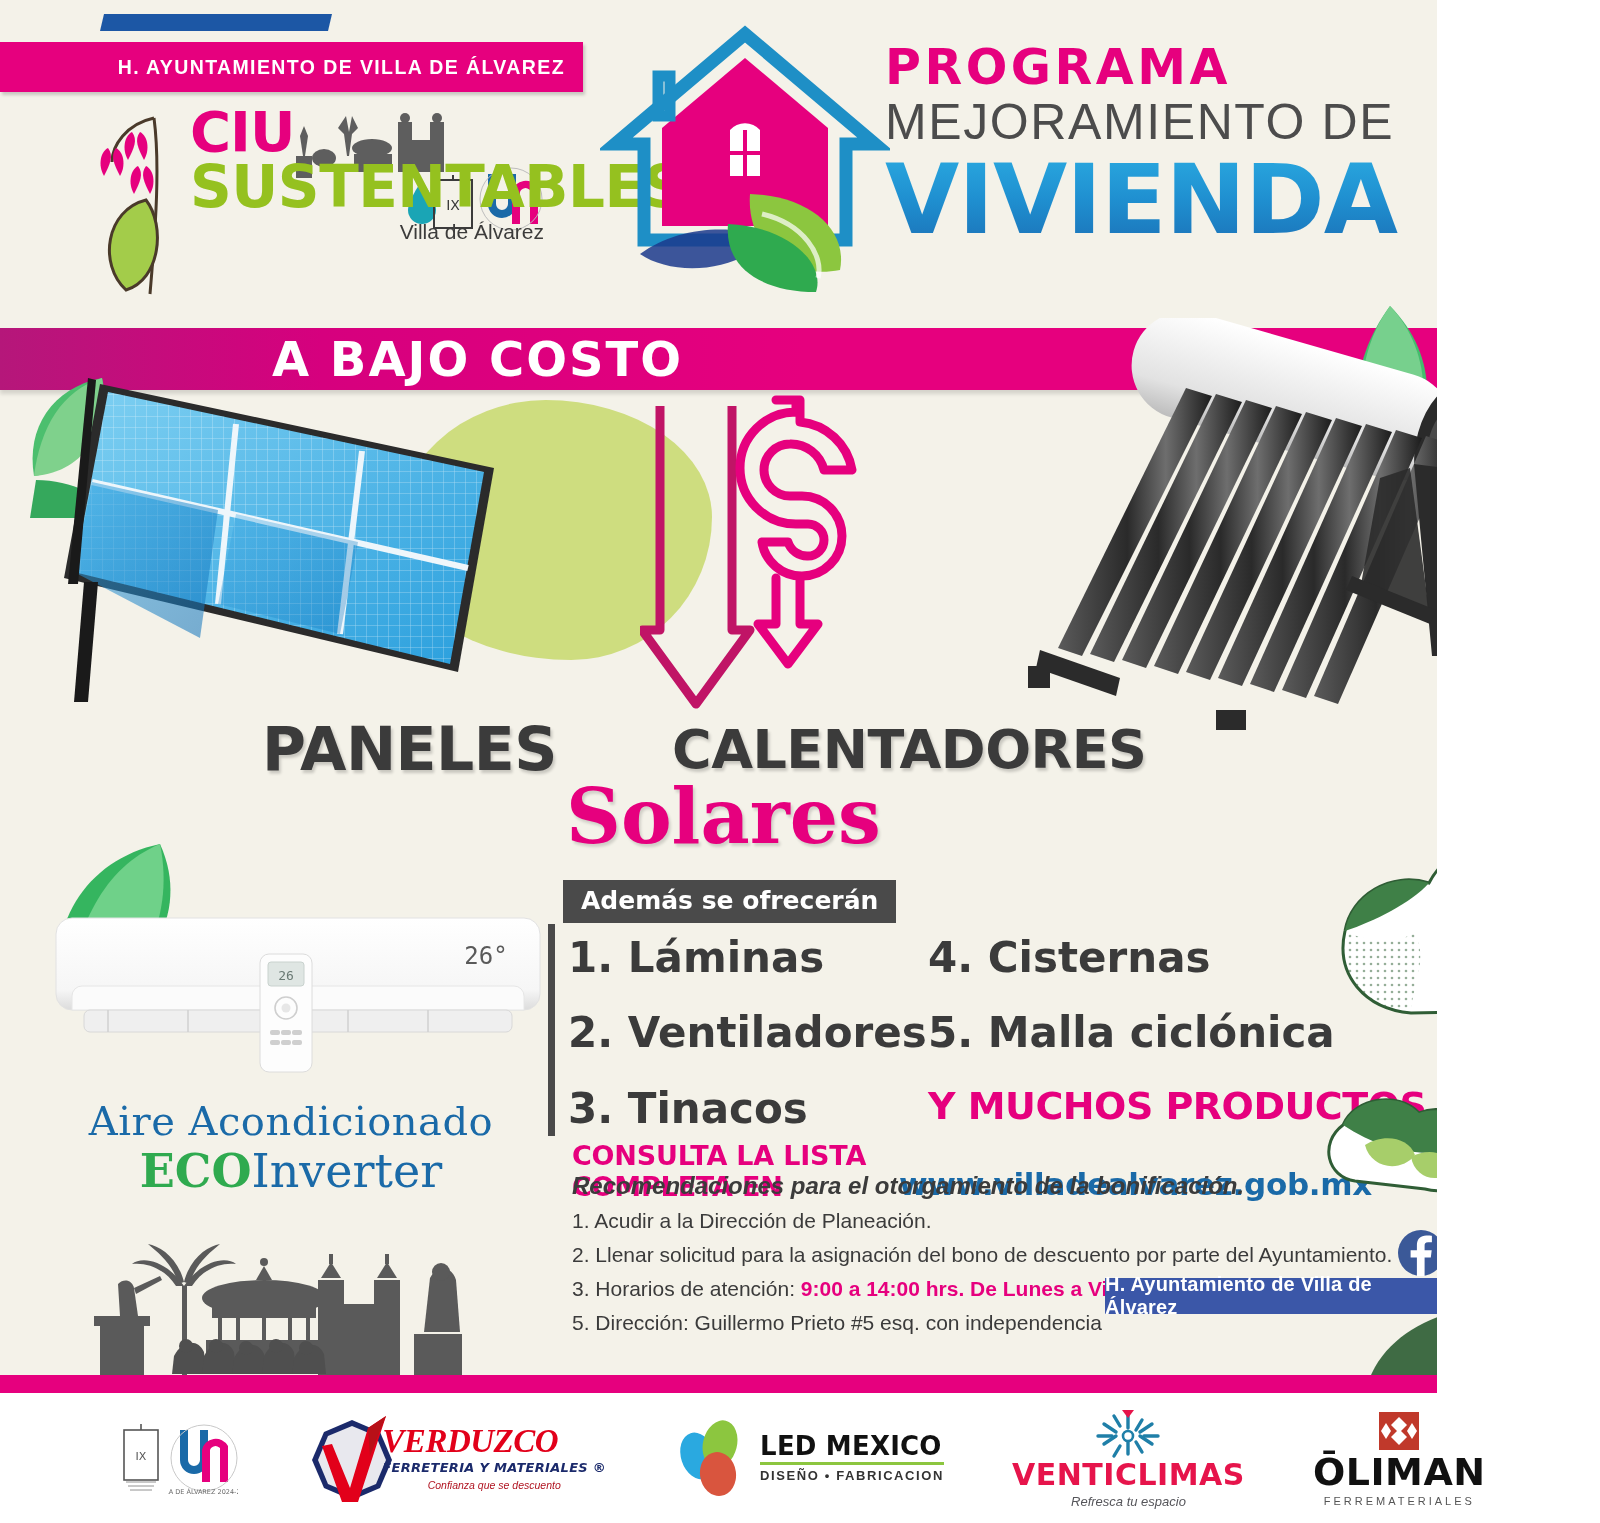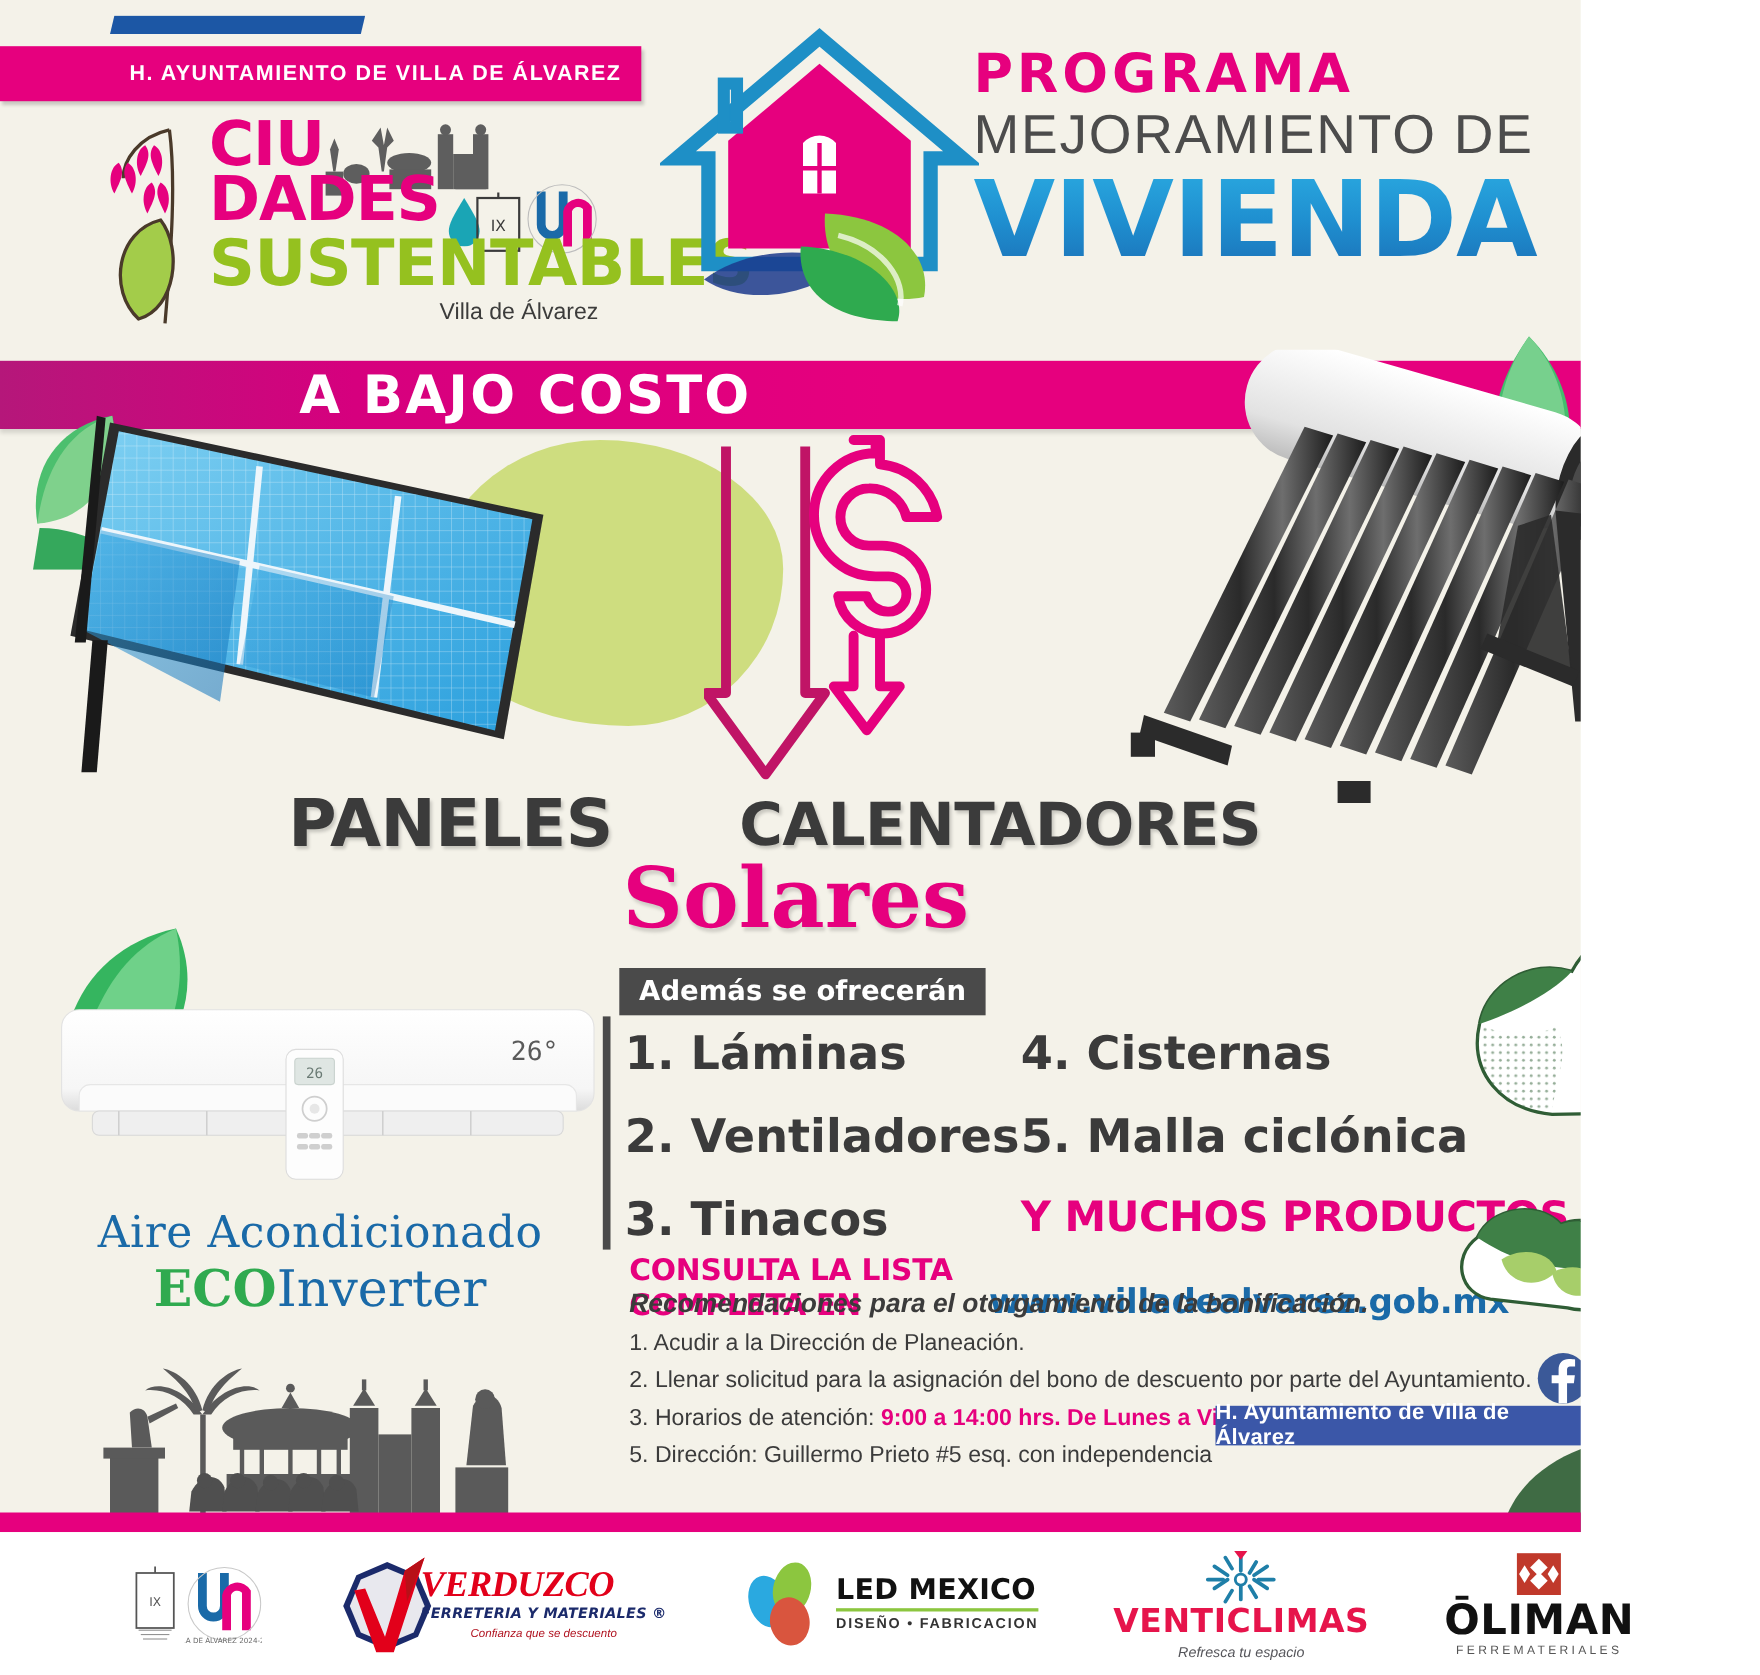--- a/index.html
+++ b/index.html
@@ -284,21 +284,20 @@
       <path d="M27 6 l0 -5" stroke="#3b3b3b" stroke-width="2"></path>
       <text x="27" y="36" font-size="14" text-anchor="middle" fill="#3b3b3b" font-family="DejaVu Sans">IX</text>
     </svg>
     <svg class="cs-va" viewBox="0 0 66 66">
       <path d="M10 8 v30 a14 14 0 0 0 28 0 v-30 h-8 v30 a6 6 0 0 1 -12 0 v-30z" fill="#1a6aa8"></path>
       <path d="M34 58 v-32 a14 14 0 0 1 26 -4 v36 h-8 v-34 a6 6 0 0 0 -10 2 v32z" fill="#e6007e"></path>
       <circle cx="33" cy="33" r="31" fill="none" stroke="#bdbdbd" stroke-width="1"></circle>
     </svg>
     <div class="cs-text">
       <div class="cs-ciu">CIU</div>
-      <div class="cs-dades">DADES</div>
       <div class="cs-sust">SUSTENTABLES</div>
       <div class="cs-villa">Villa de Álvarez</div>
     </div>
   </div>
 
   <svg class="house-logo" viewBox="0 0 290 275">
     <path d="M145 16 L275 126 L246 126 L246 222 L44 222 L44 126 L15 126 Z" fill="none" stroke="#1e8fc6" stroke-width="13"></path>
     <path d="M145 40 L228 110 L228 208 L62 208 L62 110 Z" fill="#e6007e"></path>
     <path d="M160 112 a20 20 0 0 0 -30 0 v46 h30z" fill="#ffffff"></path>
     <path d="M145 112 v46 M130 135 h30" stroke="#e6007e" stroke-width="4"></path>

